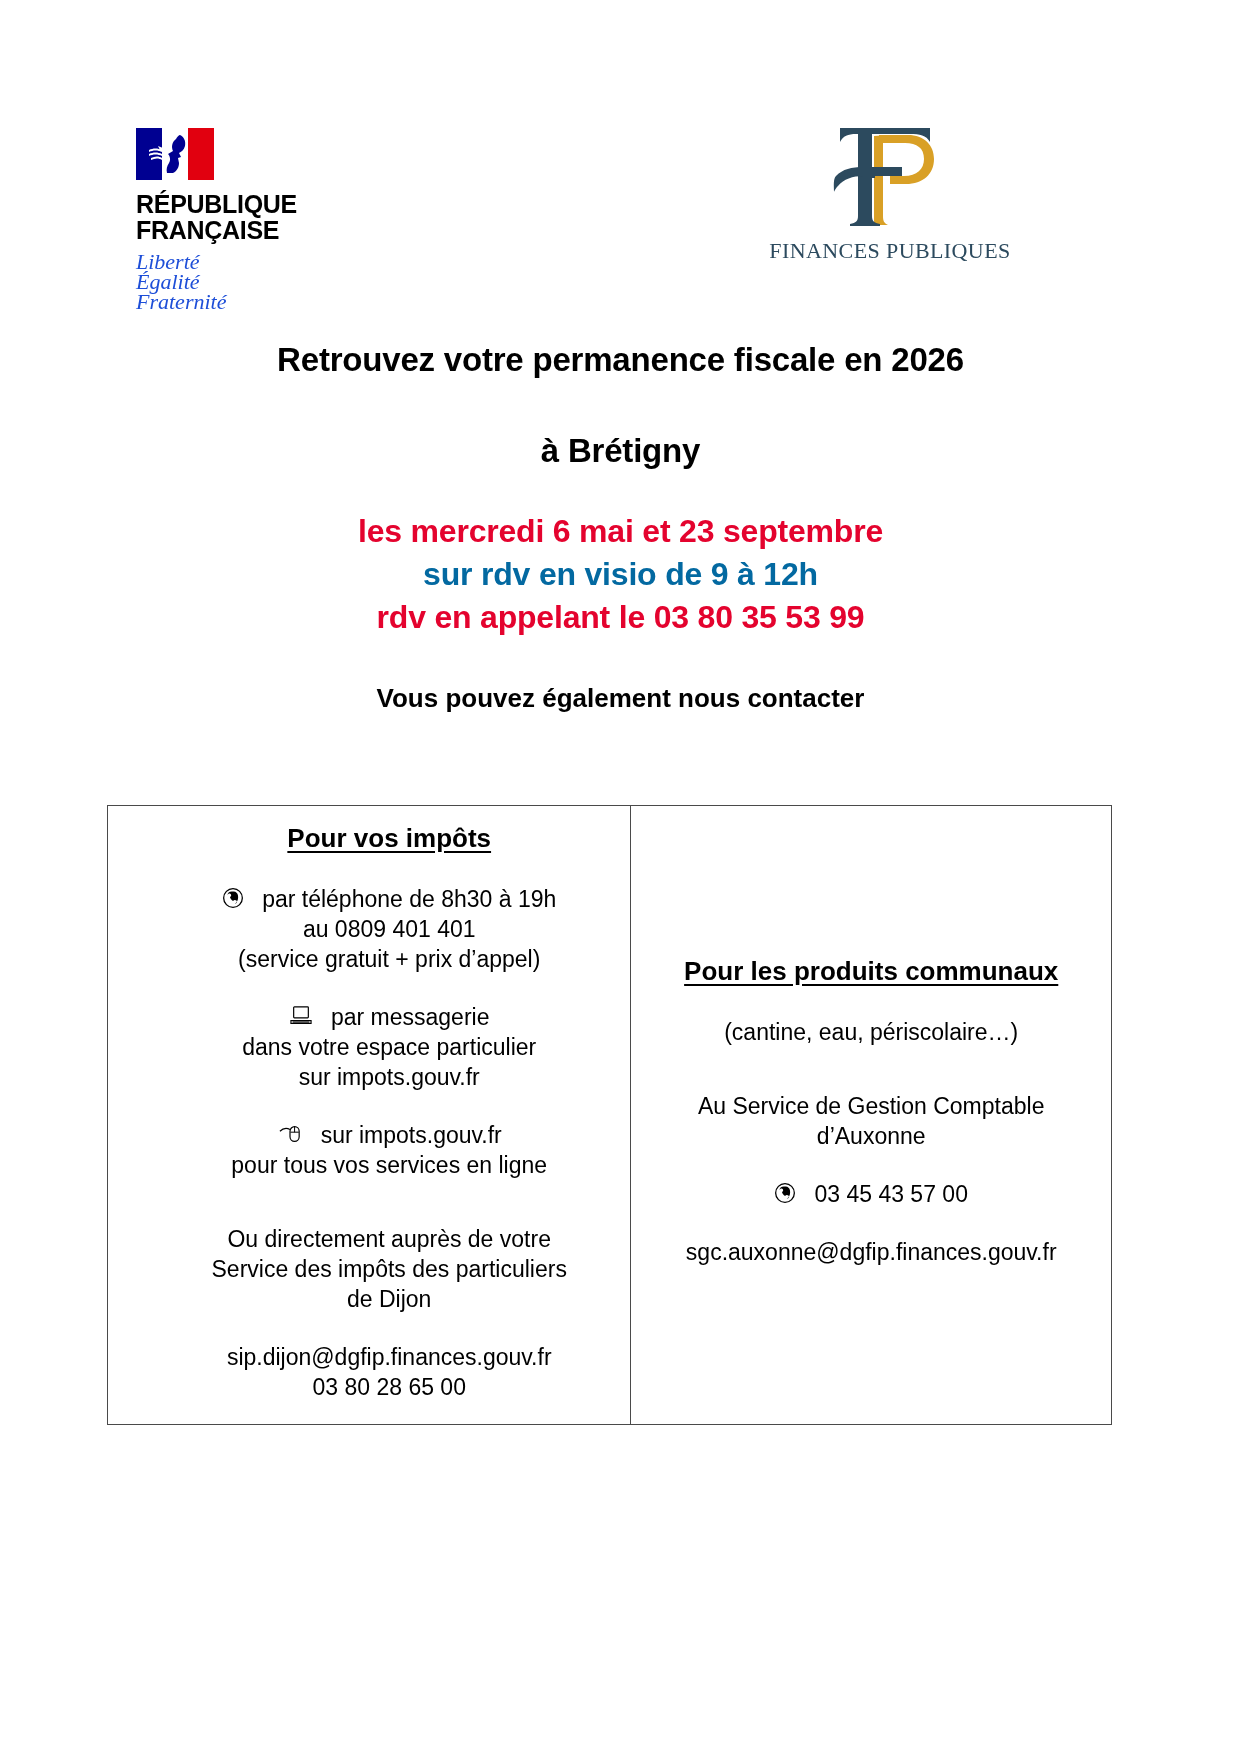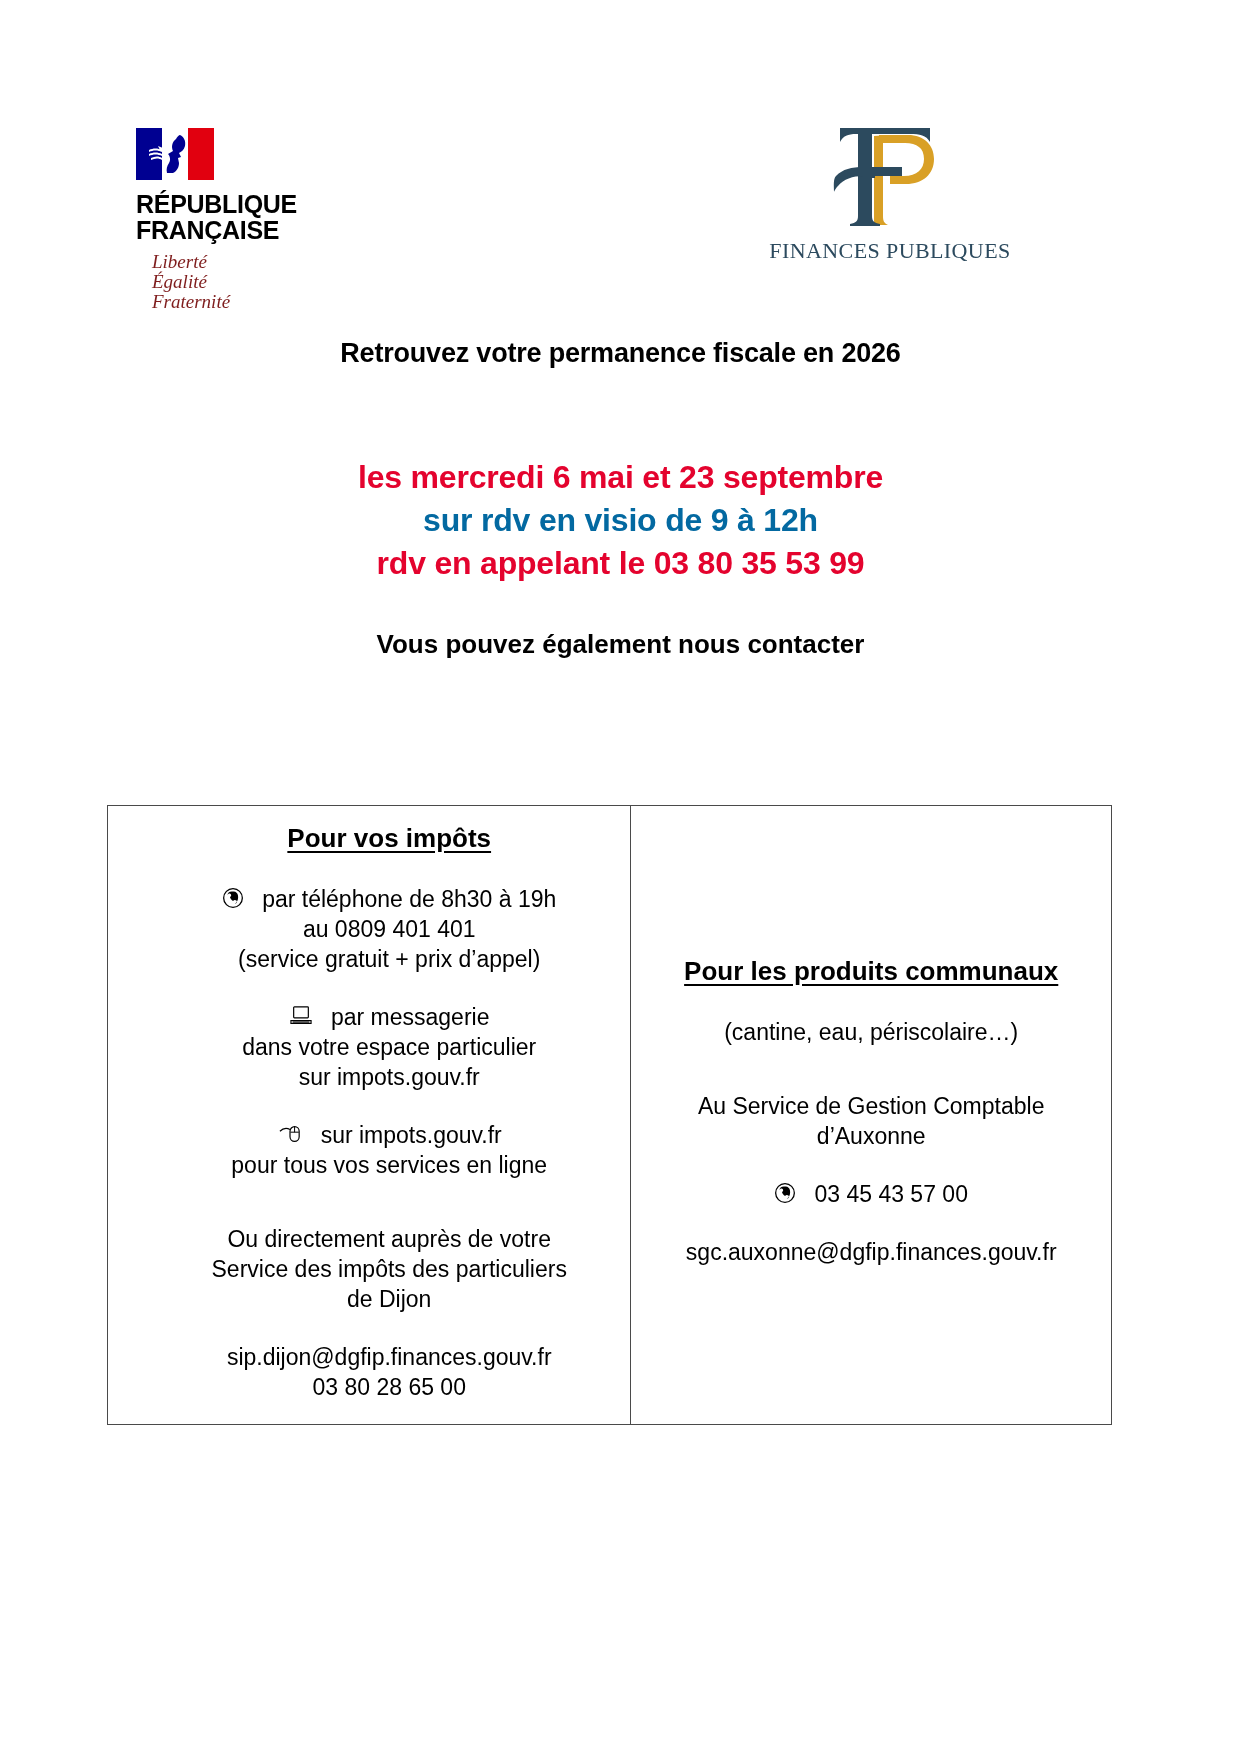--- a/index.html
+++ b/index.html
@@ -43,24 +43,23 @@
     font-weight: bold;
     font-size: 25px;
     line-height: 26px;
     letter-spacing: -0.3px;
     color: #000;
   }
   .rf-motto {
     margin-top: 9px;
     font-family: "Liberation Serif", serif;
     font-style: italic;
-    font-size: 19px;
+    font-size: 22px;
     line-height: 20px;
-    color: #7f1d1d;
-    margin-left: 16px;
+    color: #1d4ed8;
   }
 
   .fp-block {
     position: absolute;
     left: 740px;
     top: 120px;
     width: 300px;
     text-align: center;
   }
   .fp-mono {
@@ -79,23 +78,24 @@
   
   .titles {
     position: absolute;
     top: 330px;
     left: 0;
     width: 1241px;
     text-align: center;
   }
   .t-main {
     font-weight: bold;
-    font-size: 27px;
+    font-size: 33px;
     line-height: 46px;
     letter-spacing: -0.2px;
+    margin-top: 7px;
   }
   .t-gap { height: 44px; }
   .t-sub {
     font-weight: bold;
     font-size: 33px;
     line-height: 47px;
     letter-spacing: -0.2px;
   }
   .t-gap2 { height: 36px; }
   .t-red {
@@ -204,20 +204,21 @@
     </svg>
     <div class="fp-text">
       <span>FINANCES PUBLIQUES</span>
     </div>
   </div>
 </div>
 
 <div class="titles">
   <div class="t-main">Retrouvez votre permanence fiscale en 2026</div>
   <div class="t-gap"></div>
+  <div class="t-sub">à Brétigny</div>
   <div class="t-gap2"></div>
   <div class="t-red" id="red1" style="color: rgb(228, 3, 46);">les mercredi 6 mai et 23 septembre</div>
   <div class="t-red" id="red2" style="color: #0369a1;">sur rdv en visio de 9 à 12h</div>
   <div class="t-red" id="red3" style="color: rgb(228, 3, 46);">rdv en appelant le 03 80 35 53 99</div>
   <div class="t-gap3"></div>
   <div class="t-contact">Vous pouvez également nous contacter</div>
 </div>
 
 <div class="contact-table">
 

